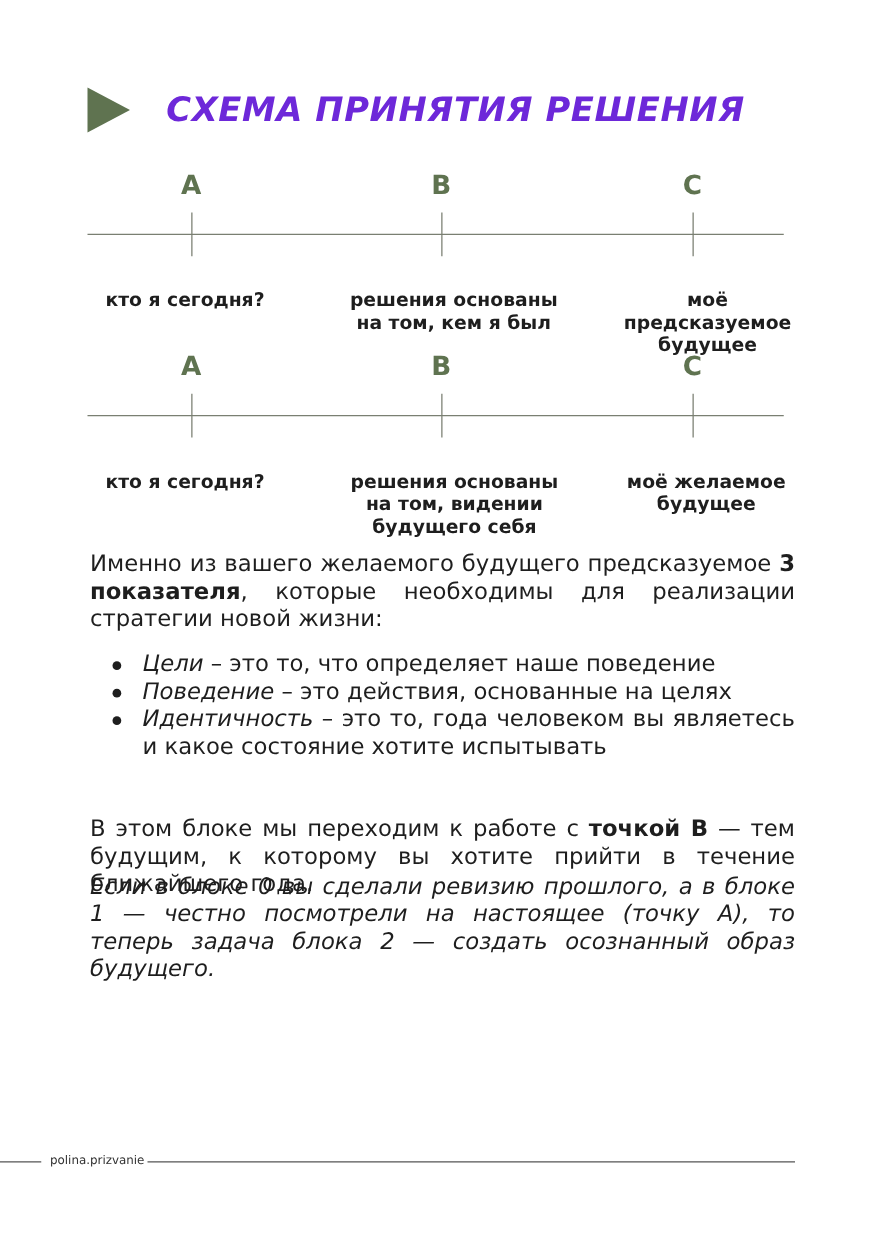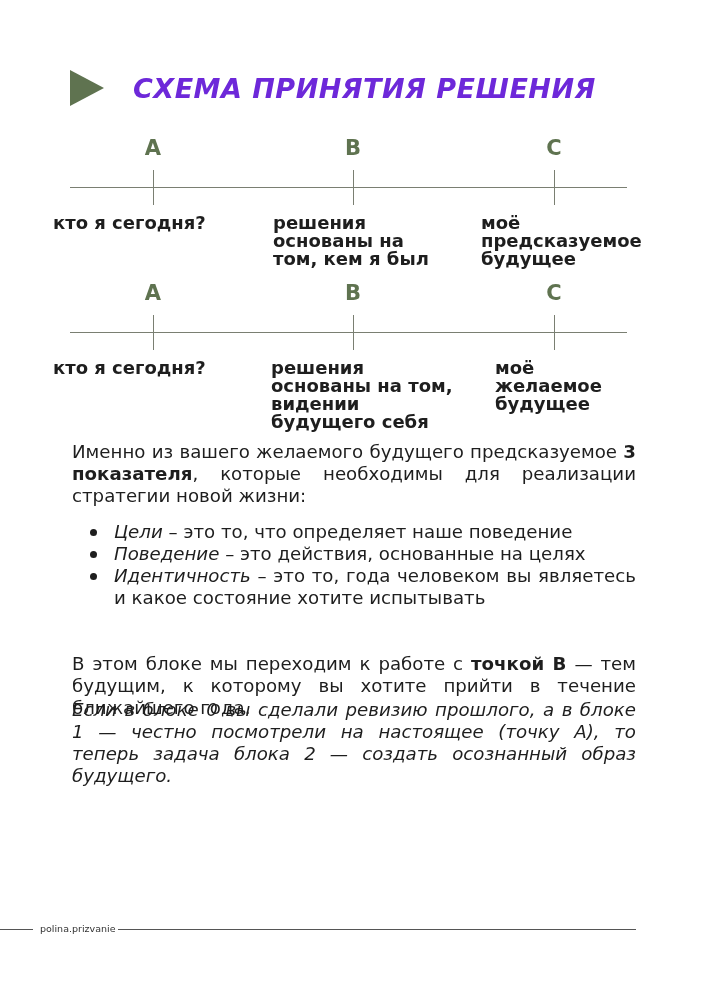--- a/index.html
+++ b/index.html
@@ -8,22 +8,22 @@
   .title-row { position: absolute; left: 70px; top: 70px; display: flex; align-items: center; }
   .triangle { width: 0; height: 0; border-top: 18px solid transparent; border-bottom: 18px solid transparent;
               border-left: 34px solid #5f7350; }
   .title { position: absolute; left: 133px; top: 70px; font-family: "DejaVu Sans", sans-serif;
            font-style: italic; font-weight: 600; font-size: 27px; color: #6d28d9; letter-spacing: 0.5px; line-height: 38px; }
   .timeline { position: absolute; left: 0; width: 707px; }
   .tl-line { position: absolute; left: 70px; width: 557px; height: 1px; background: #7a7f72; }
   .tick { position: absolute; width: 1px; height: 35px; background: #7a7f72; }
   .letter { position: absolute; width: 40px; margin-left: -20px; text-align: center;
             font-family: "DejaVu Sans", sans-serif; font-size: 21px; font-weight: 600; color: #5f7350; }
-  .caption { position: absolute; width: 190px; margin-left: -95px; 
-             font-family: "DejaVu Sans", sans-serif; font-size: 18px; font-weight: bold; line-height: 18px; color: #1e1e1e; }
+  .caption { position: absolute; width: 190px; margin-left: -95px; text-align: center;
+             font-family: "DejaVu Sans", sans-serif; font-size: 15px; font-weight: bold; line-height: 18px; color: #1e1e1e; margin-top: 17px; }
   .body-text { position: absolute; left: 72px; width: 564px; font-family: "DejaVu Sans", sans-serif;
                font-size: 18.2px; line-height: 22px; color: #1e1e1e; text-align: justify; }
   .body-text p { margin: 0; }
   ul.bullets { position: absolute; left: 72px; width: 564px; top: 521px; margin: 0; padding: 0; list-style: none;
                font-family: "DejaVu Sans", sans-serif; font-size: 18.2px; line-height: 22px; color: #1e1e1e; }
   ul.bullets li { position: relative; padding-left: 42px; text-align: justify; }
   .bullet-dot { position: absolute; left: 18px; top: 8px; width: 7px; height: 7px; border-radius: 50%; background: #1e1e1e; }
   .footer { position: absolute; top: 922px; left: 0; width: 707px; height: 14px; }
   .footer-line-left { position: absolute; left: 0; top: 7px; width: 33px; height: 1px; background: #555; }
   .footer-text { position: absolute; left: 40px; top: 0; font-family: "DejaVu Sans", sans-serif; font-size: 9.5px; color: #333; line-height: 14px; }

